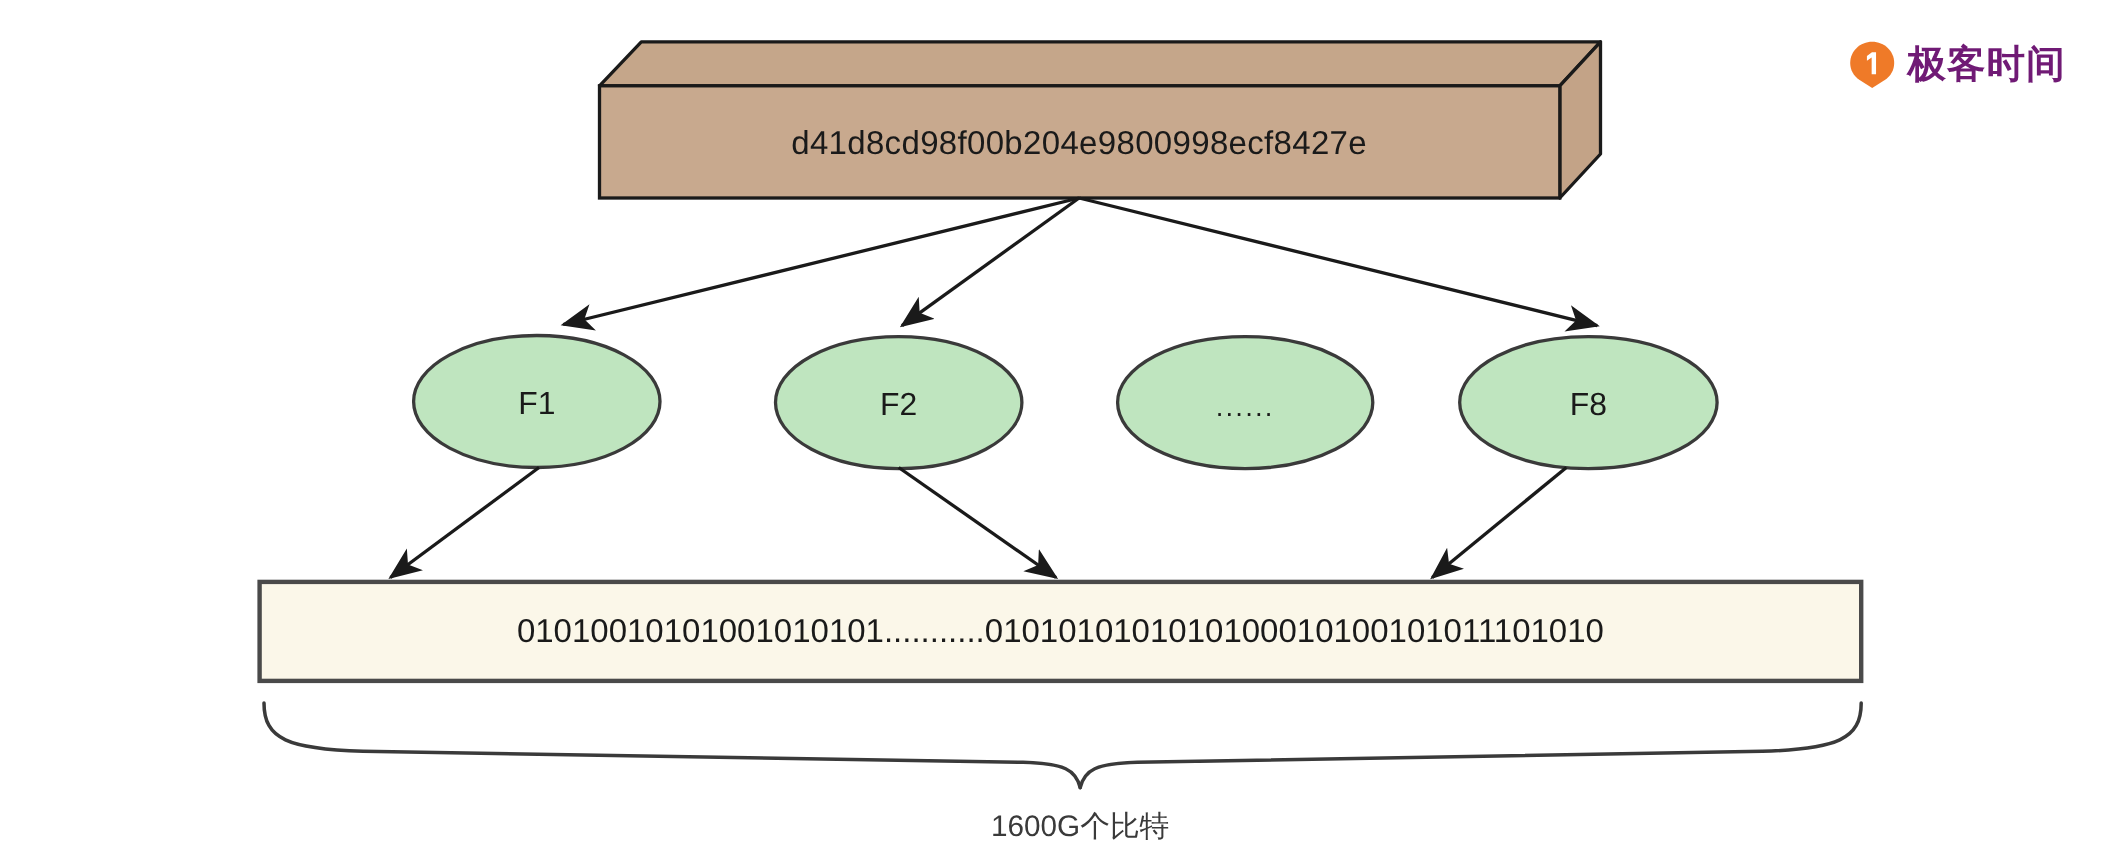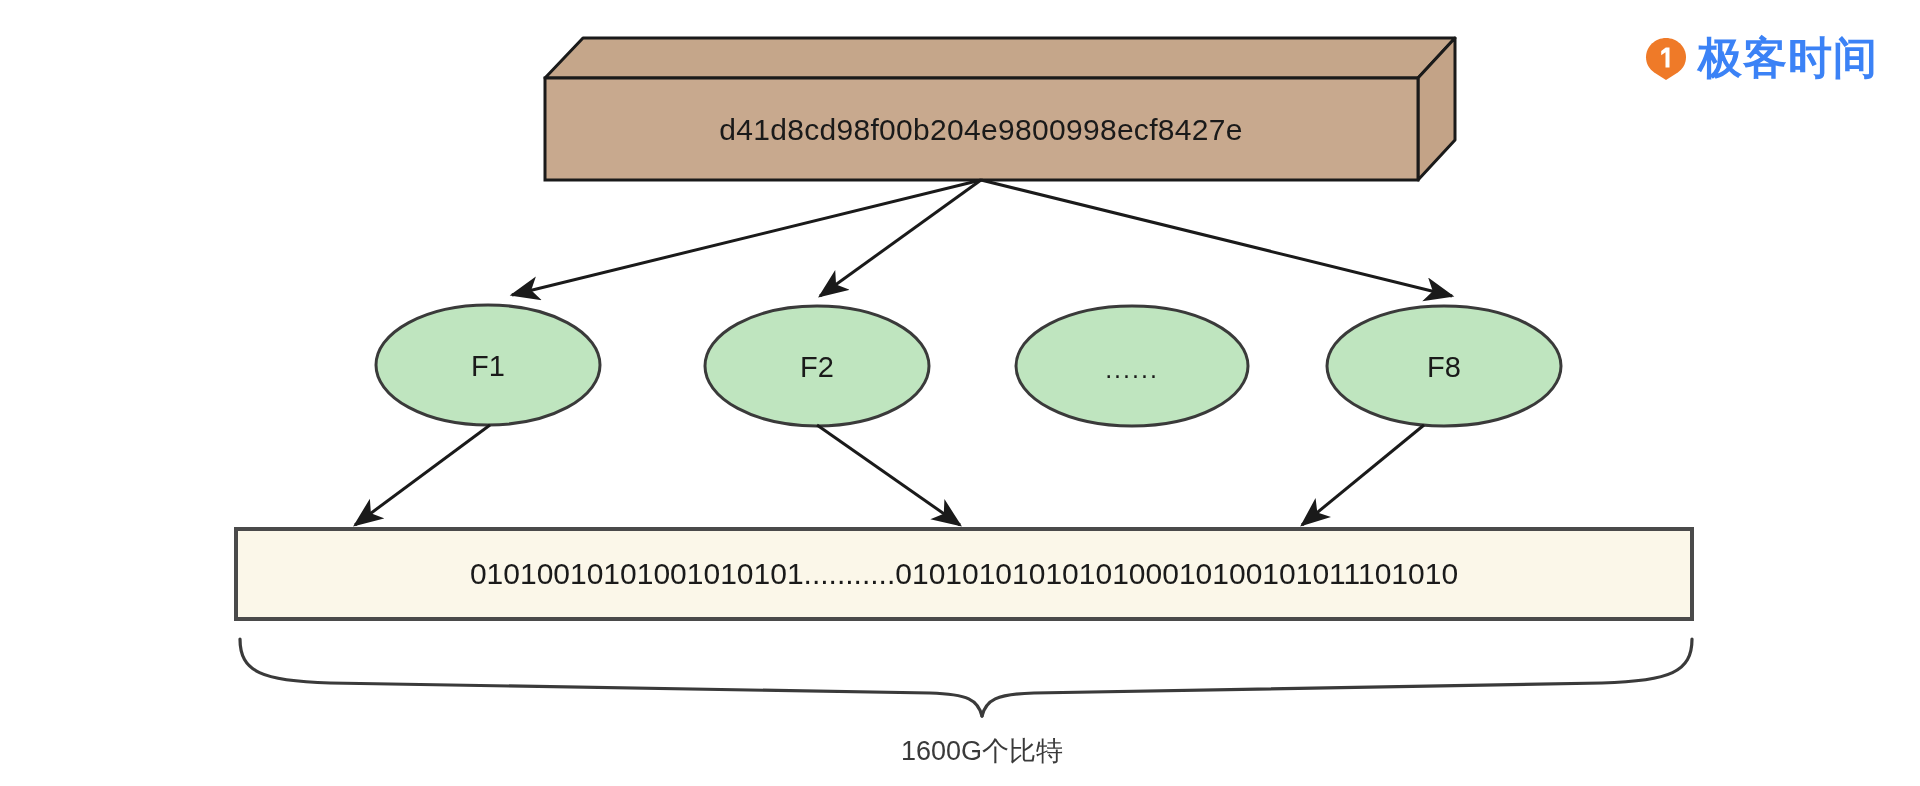--- a/index.html
+++ b/index.html
@@ -66,23 +66,23 @@
     gap: 10px;
   }
   .logo-mark {
     width: 44px;
     height: 44px;
     position: relative;
     flex: 0 0 auto;
   }
   .logo-word {
     font-family: "Liberation Sans", "DejaVu Sans", sans-serif;
-    font-size: 44px;
+    font-size: 35px;
     font-weight: 700;
-    color: #3b82f6;
+    color: #701a75;
     letter-spacing: 1px;
     line-height: 1;
     white-space: nowrap;
   }
 </style>
 </head>
 <body>
 
 <div id="diagram-root">
 

